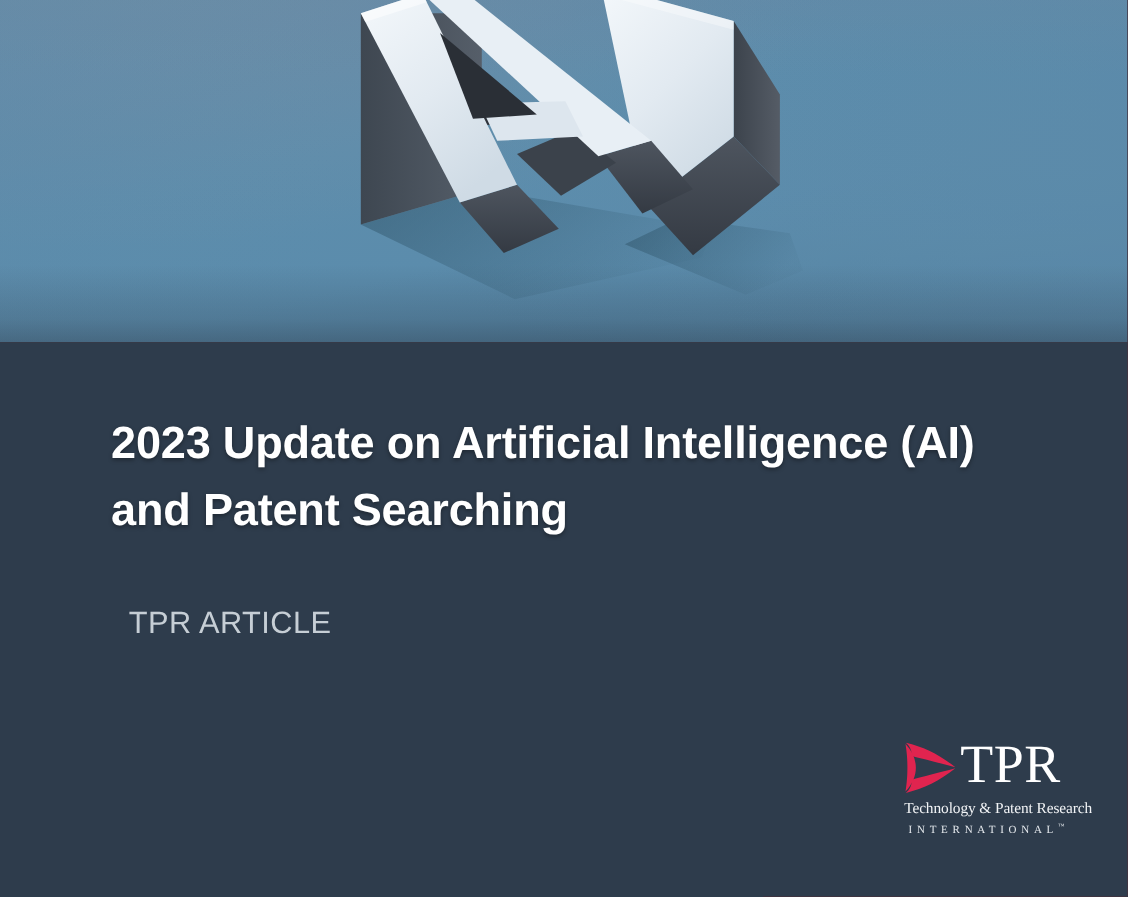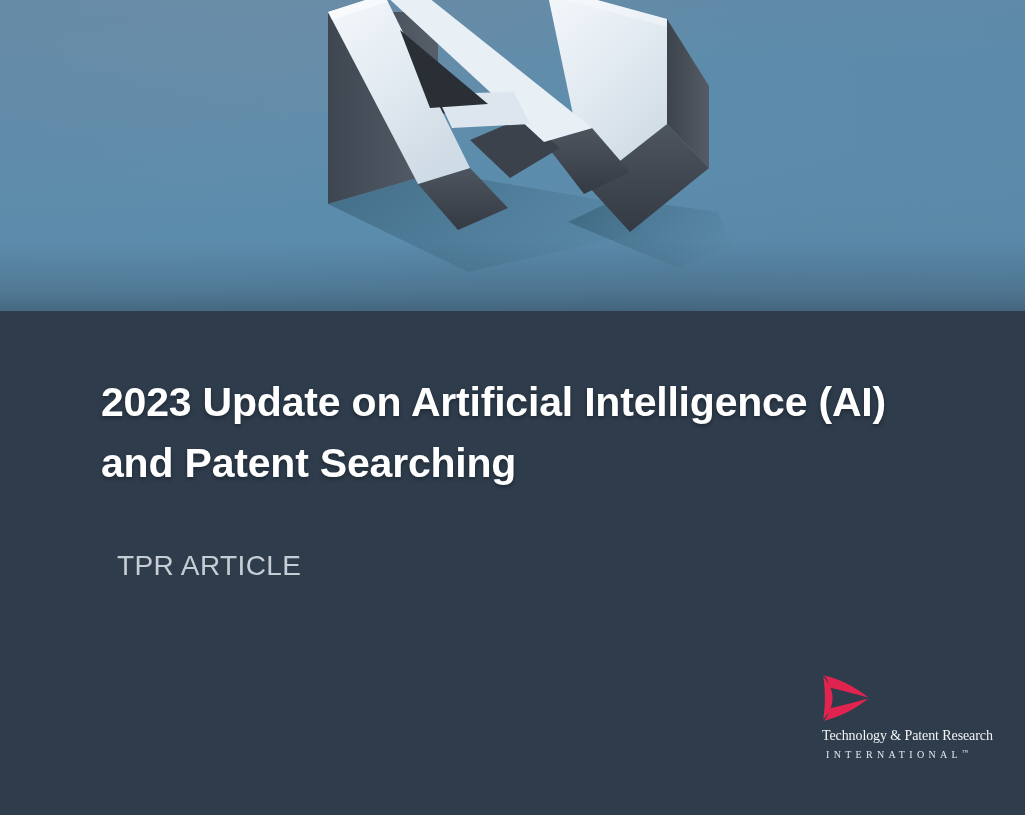--- a/index.html
+++ b/index.html
@@ -209,18 +209,19 @@
           <g fill="#e0244f">
 
             <path d="M3.5 3.2 C 20 7 34 14 48.5 25.5 C 33 21.5 19 17.6 8.5 15.2 C 9.4 10.8 7.2 6.3 3.5 3.2 Z"></path>
 
             <path d="M3.5 48.8 C 20 45 34 38 48.5 26.5 C 33 30.5 19 34.4 8.5 36.8 C 9.4 41.2 7.2 45.7 3.5 48.8 Z"></path>
 
             <path d="M3.2 4.4 C 9.6 11.2 12.6 18.6 12.6 26 C 12.6 33.4 9.6 40.8 3.2 47.6 C 4.6 38.6 4.9 32.2 4.9 26 C 4.9 19.8 4.6 13.4 3.2 4.4 Z"></path>
           </g>
         </svg>
       </span>
+      <span class="logo-word">TPR</span>
     </div>
     <span class="logo-tag1">Technology &amp; Patent Research</span>
     <span class="logo-tag2"><span>INTERNATIONAL</span><sup>™</sup></span>
   </div>
 
 </div>
 
 </body></html>

